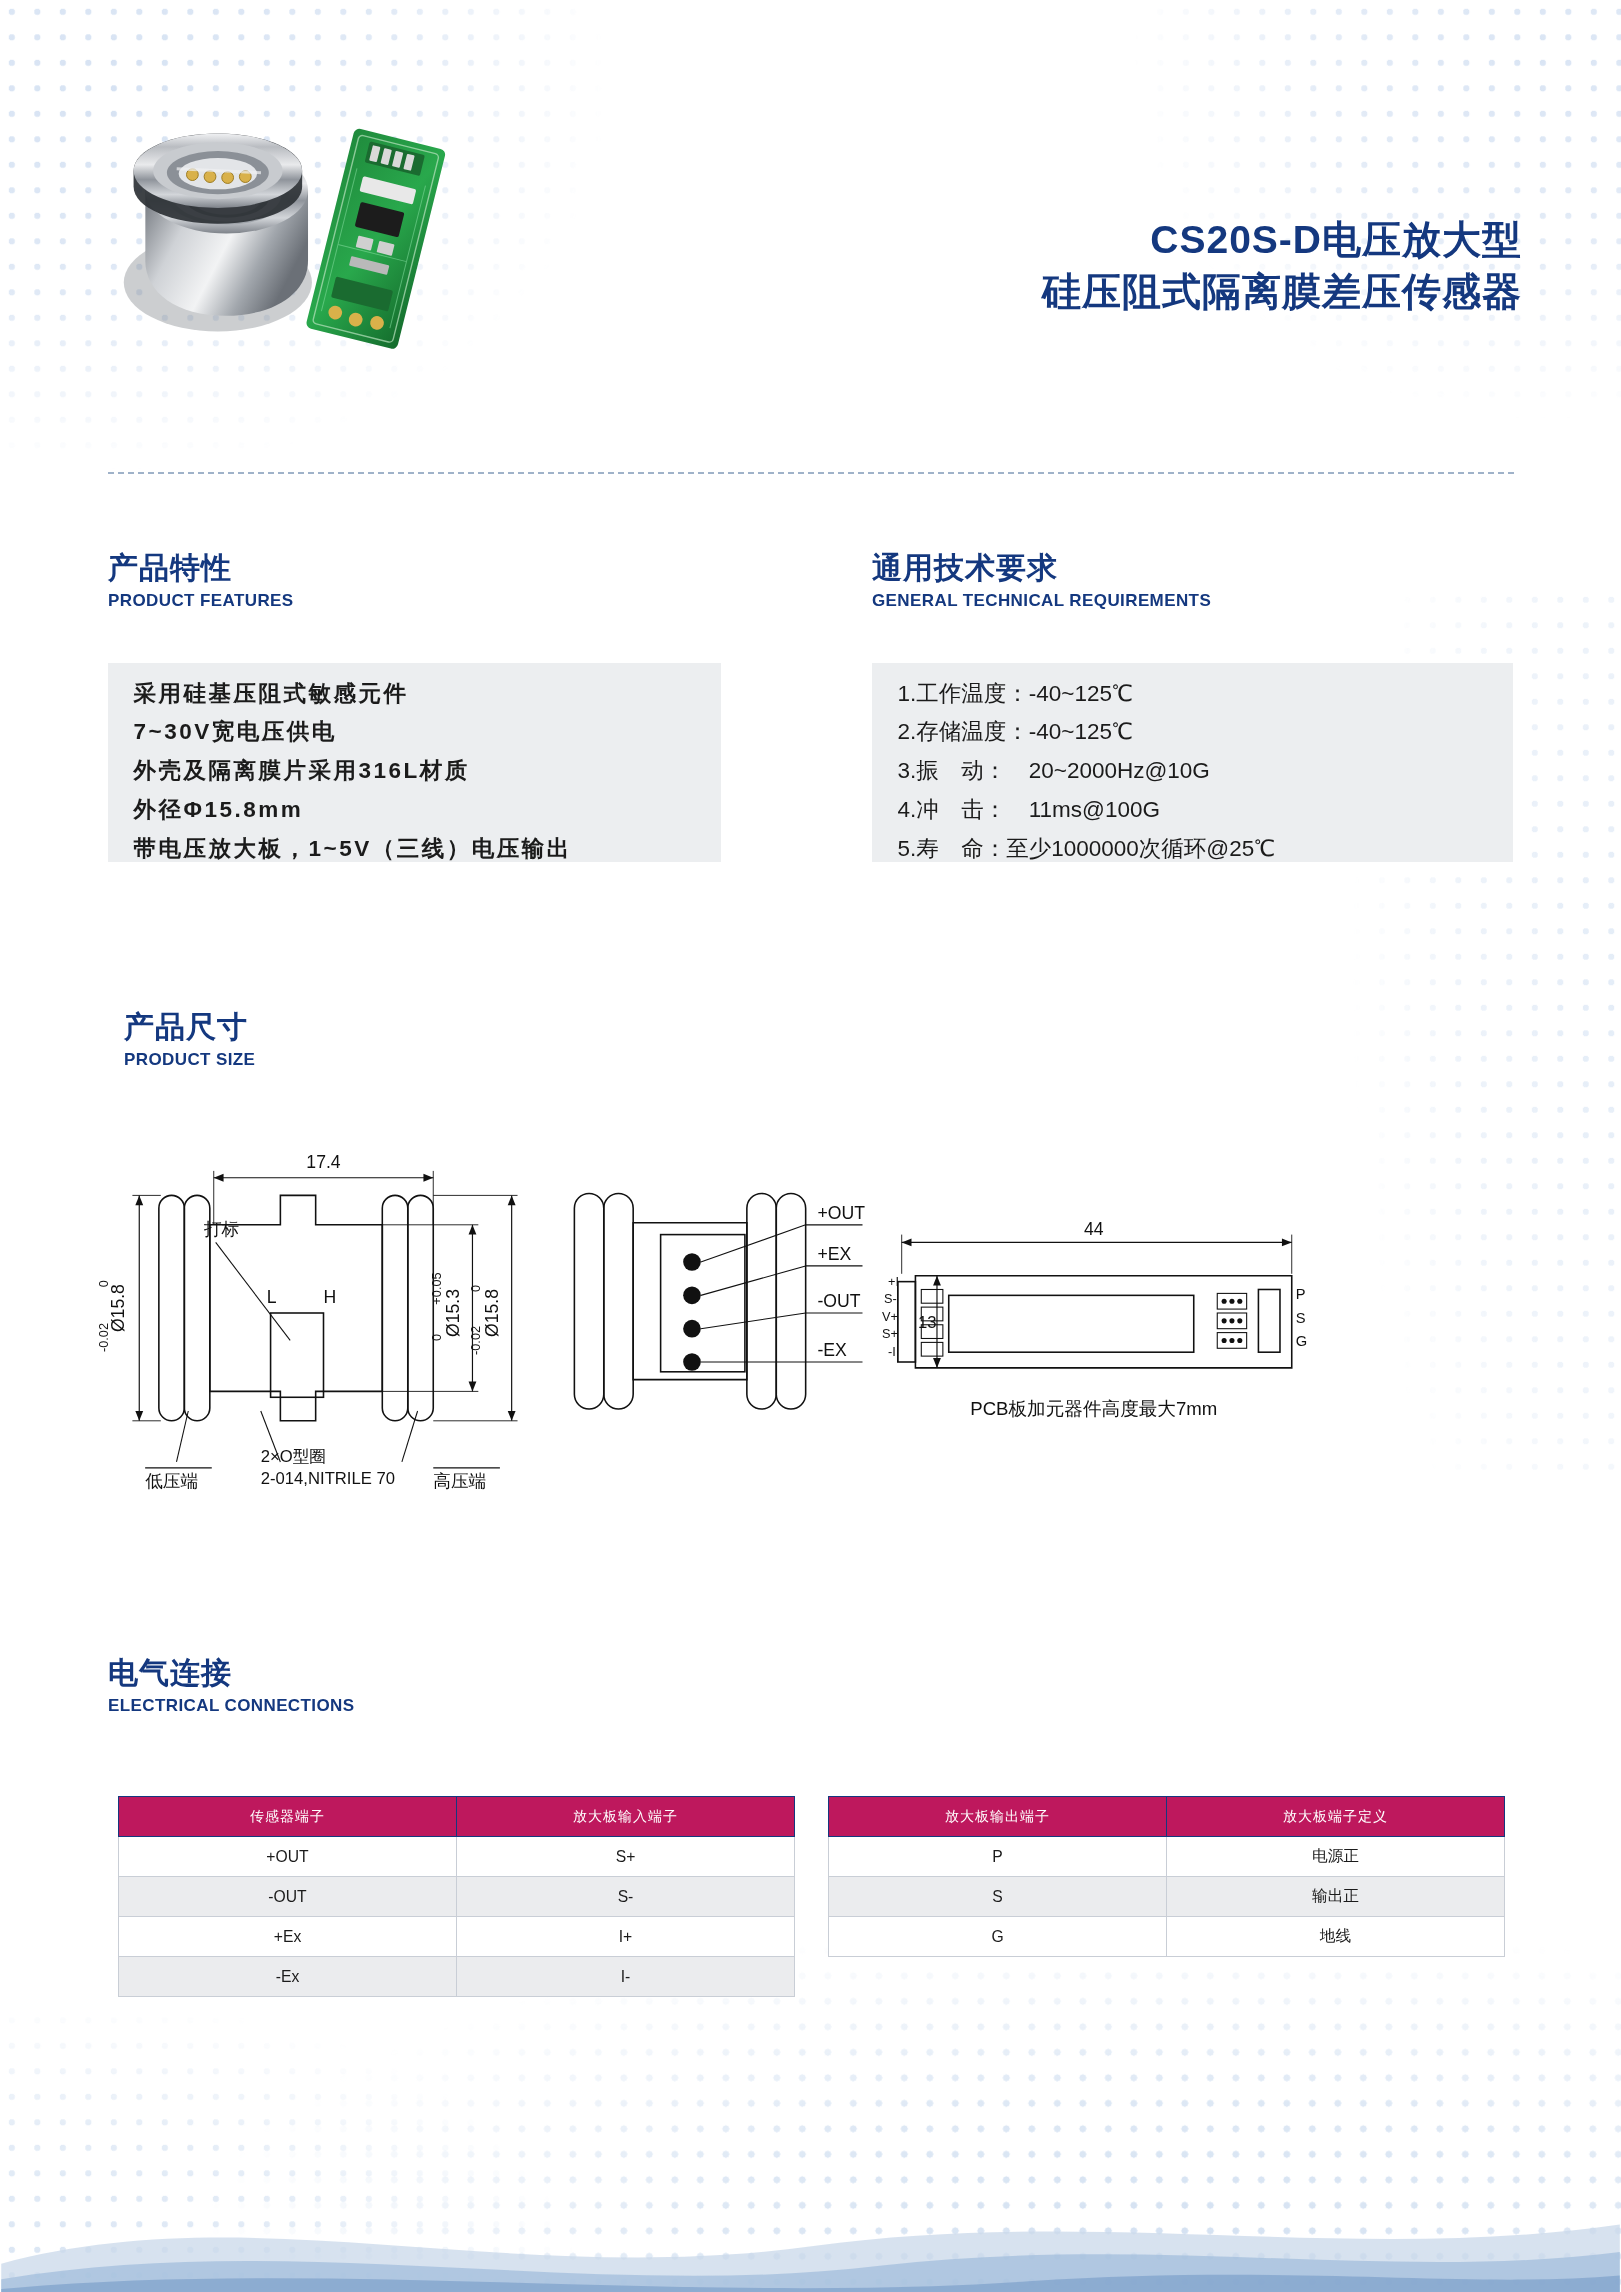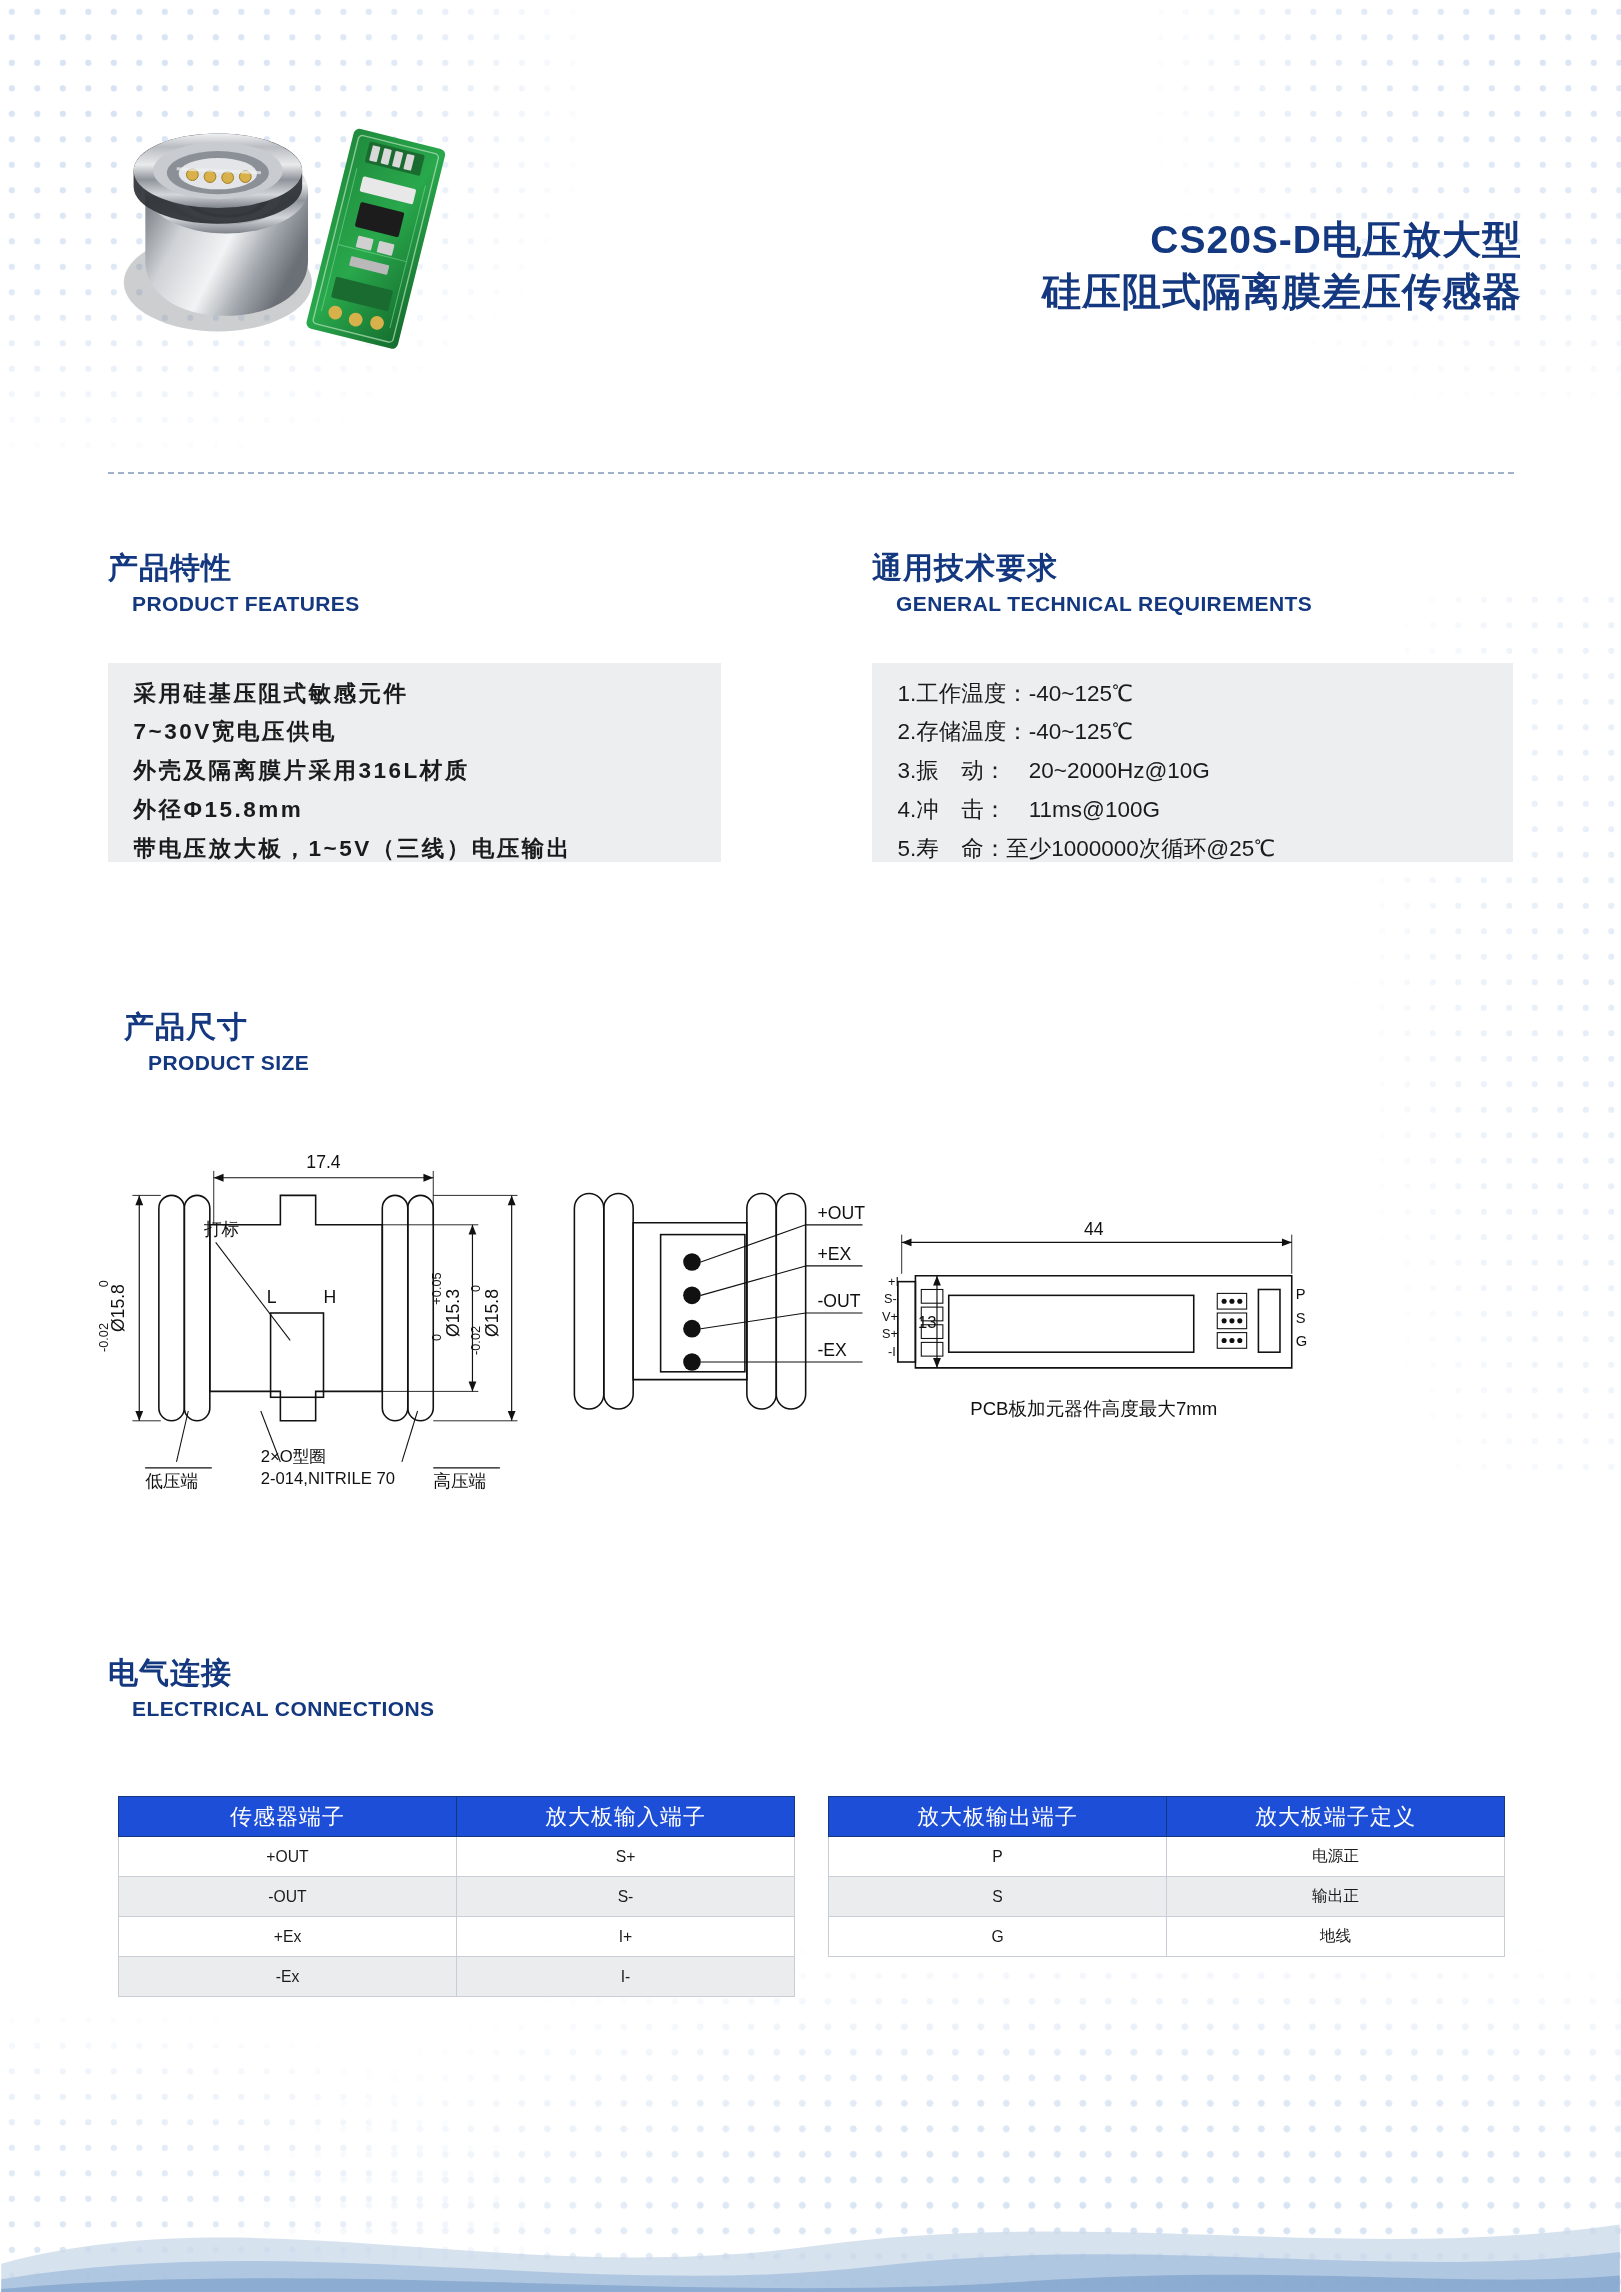--- a/index.html
+++ b/index.html
@@ -116,27 +116,26 @@
 
   
   .sec-cn {
     font-size: 30px;
     font-weight: bold;
     color: #14387f;
     letter-spacing: 1px;
     line-height: 1.1;
   }
   .sec-en {
-    font-size: 21px;
+    font-size: 17px;
     font-weight: bold;
     color: #14387f;
     letter-spacing: 0.4px;
     margin-top: 7.8px;
     line-height: 1.1;
-    margin-left: 24px;
   }
 
   .sec-features { position: absolute; left: 108px; top: 551px; }
   .sec-general  { position: absolute; left: 872px; top: 551px; }
   .sec-size     { position: absolute; left: 124px; top: 1010px; }
   .sec-elec     { position: absolute; left: 108px; top: 1656px; }
 
   
   .listbox {
     position: absolute;
@@ -169,23 +168,23 @@
     height: 490px;
   }
 
   
   .tbl {
     position: absolute;
     border-collapse: collapse;
     font-size: 14.7px;
   }
   .tbl th {
-    background: #1d4ed8;
+    background: #be185d;
     color: #ffffff;
-    font-size: 22px;
+    font-size: 14px;
     font-weight: normal;
     letter-spacing: 1px;
     height: 37px;
     border: 1px solid #14387f;
   }
   .tbl td {
     height: 37px;
     text-align: center;
     color: #1b1b1b;
     border: 1px solid #c9ced6;

